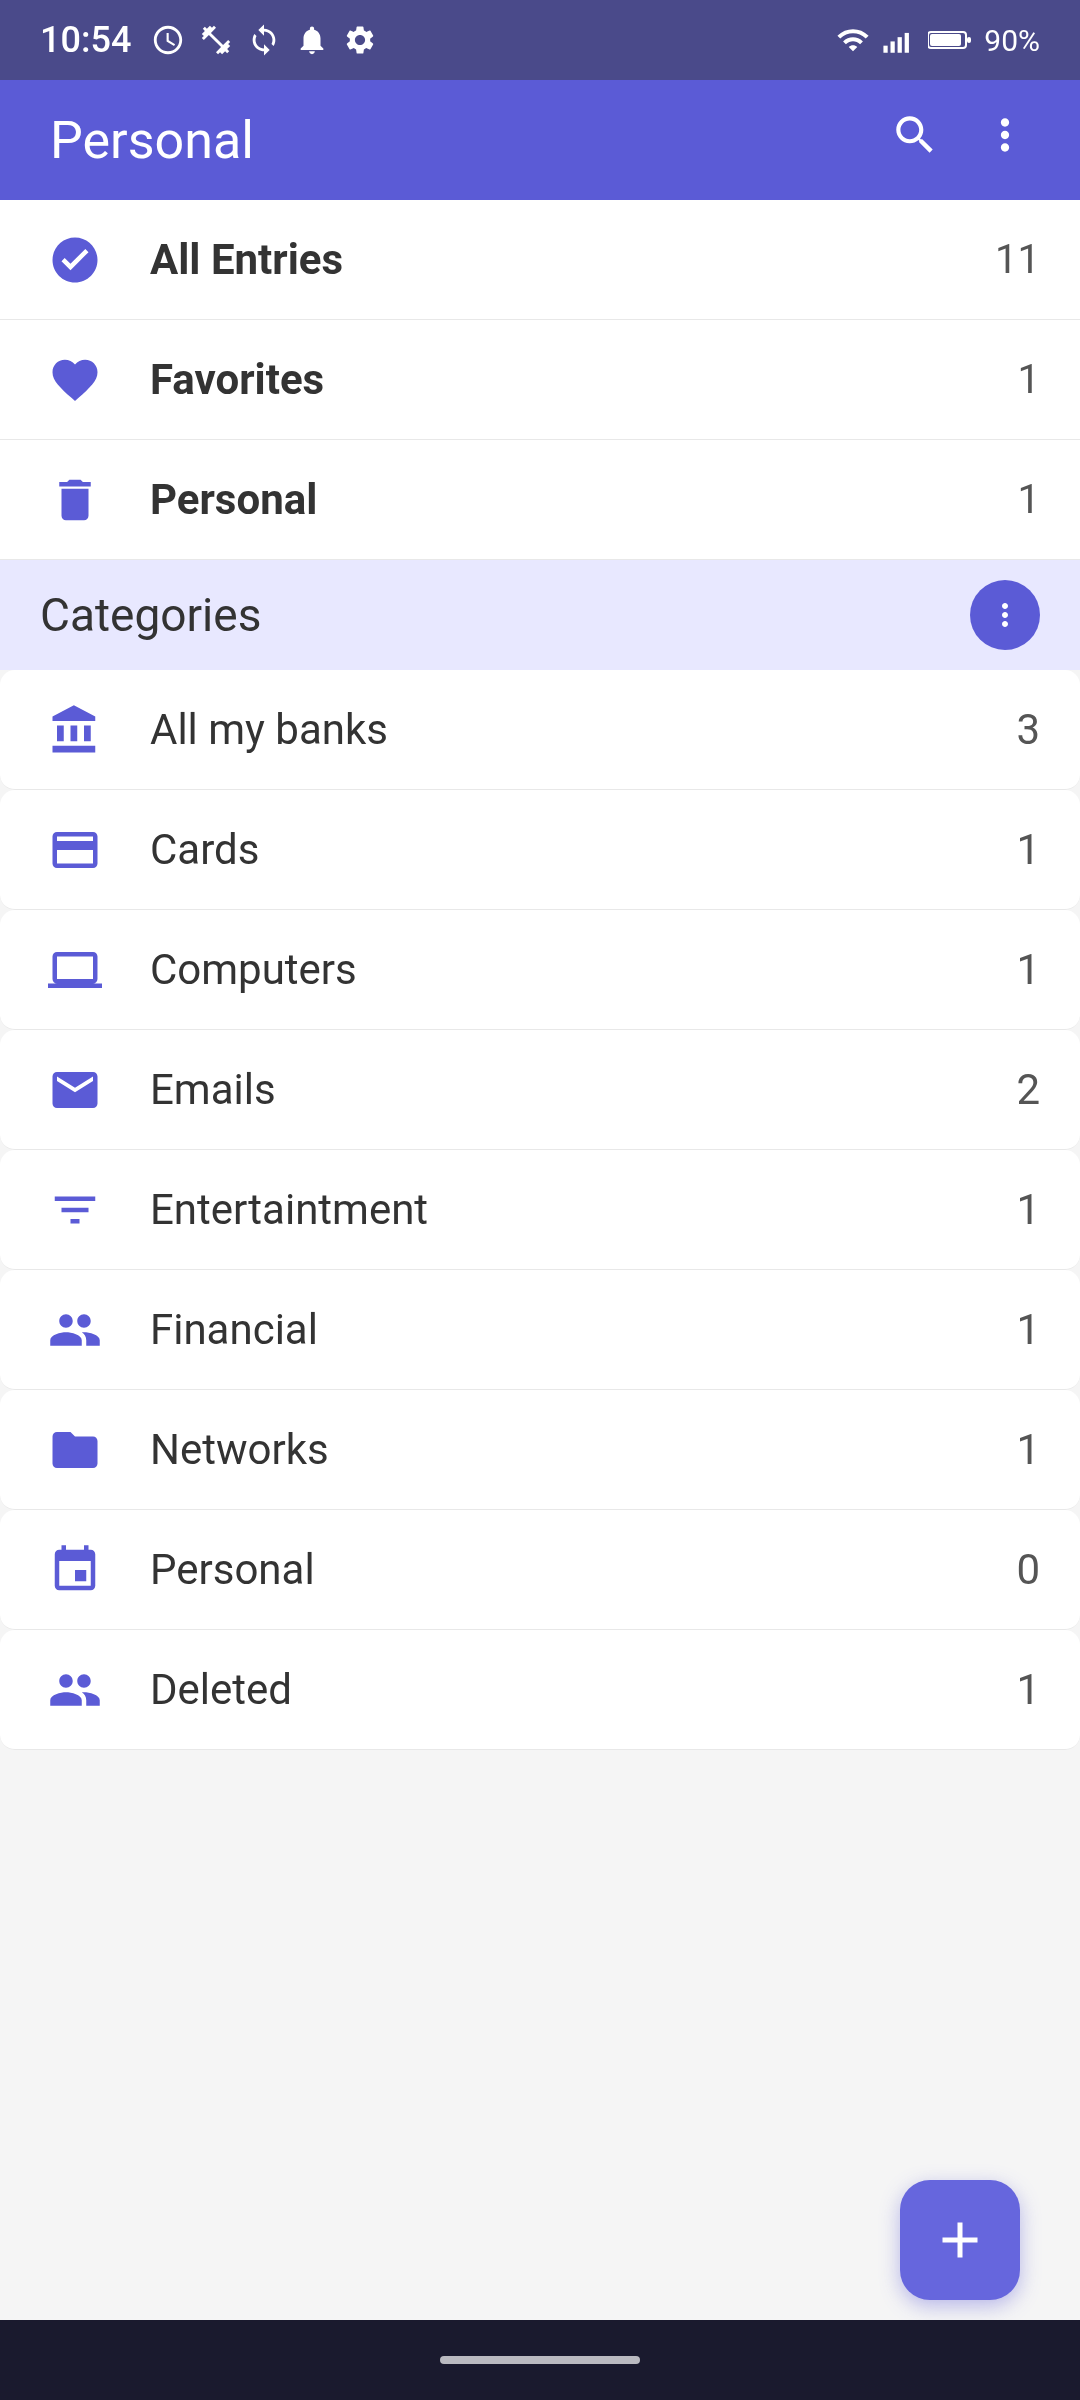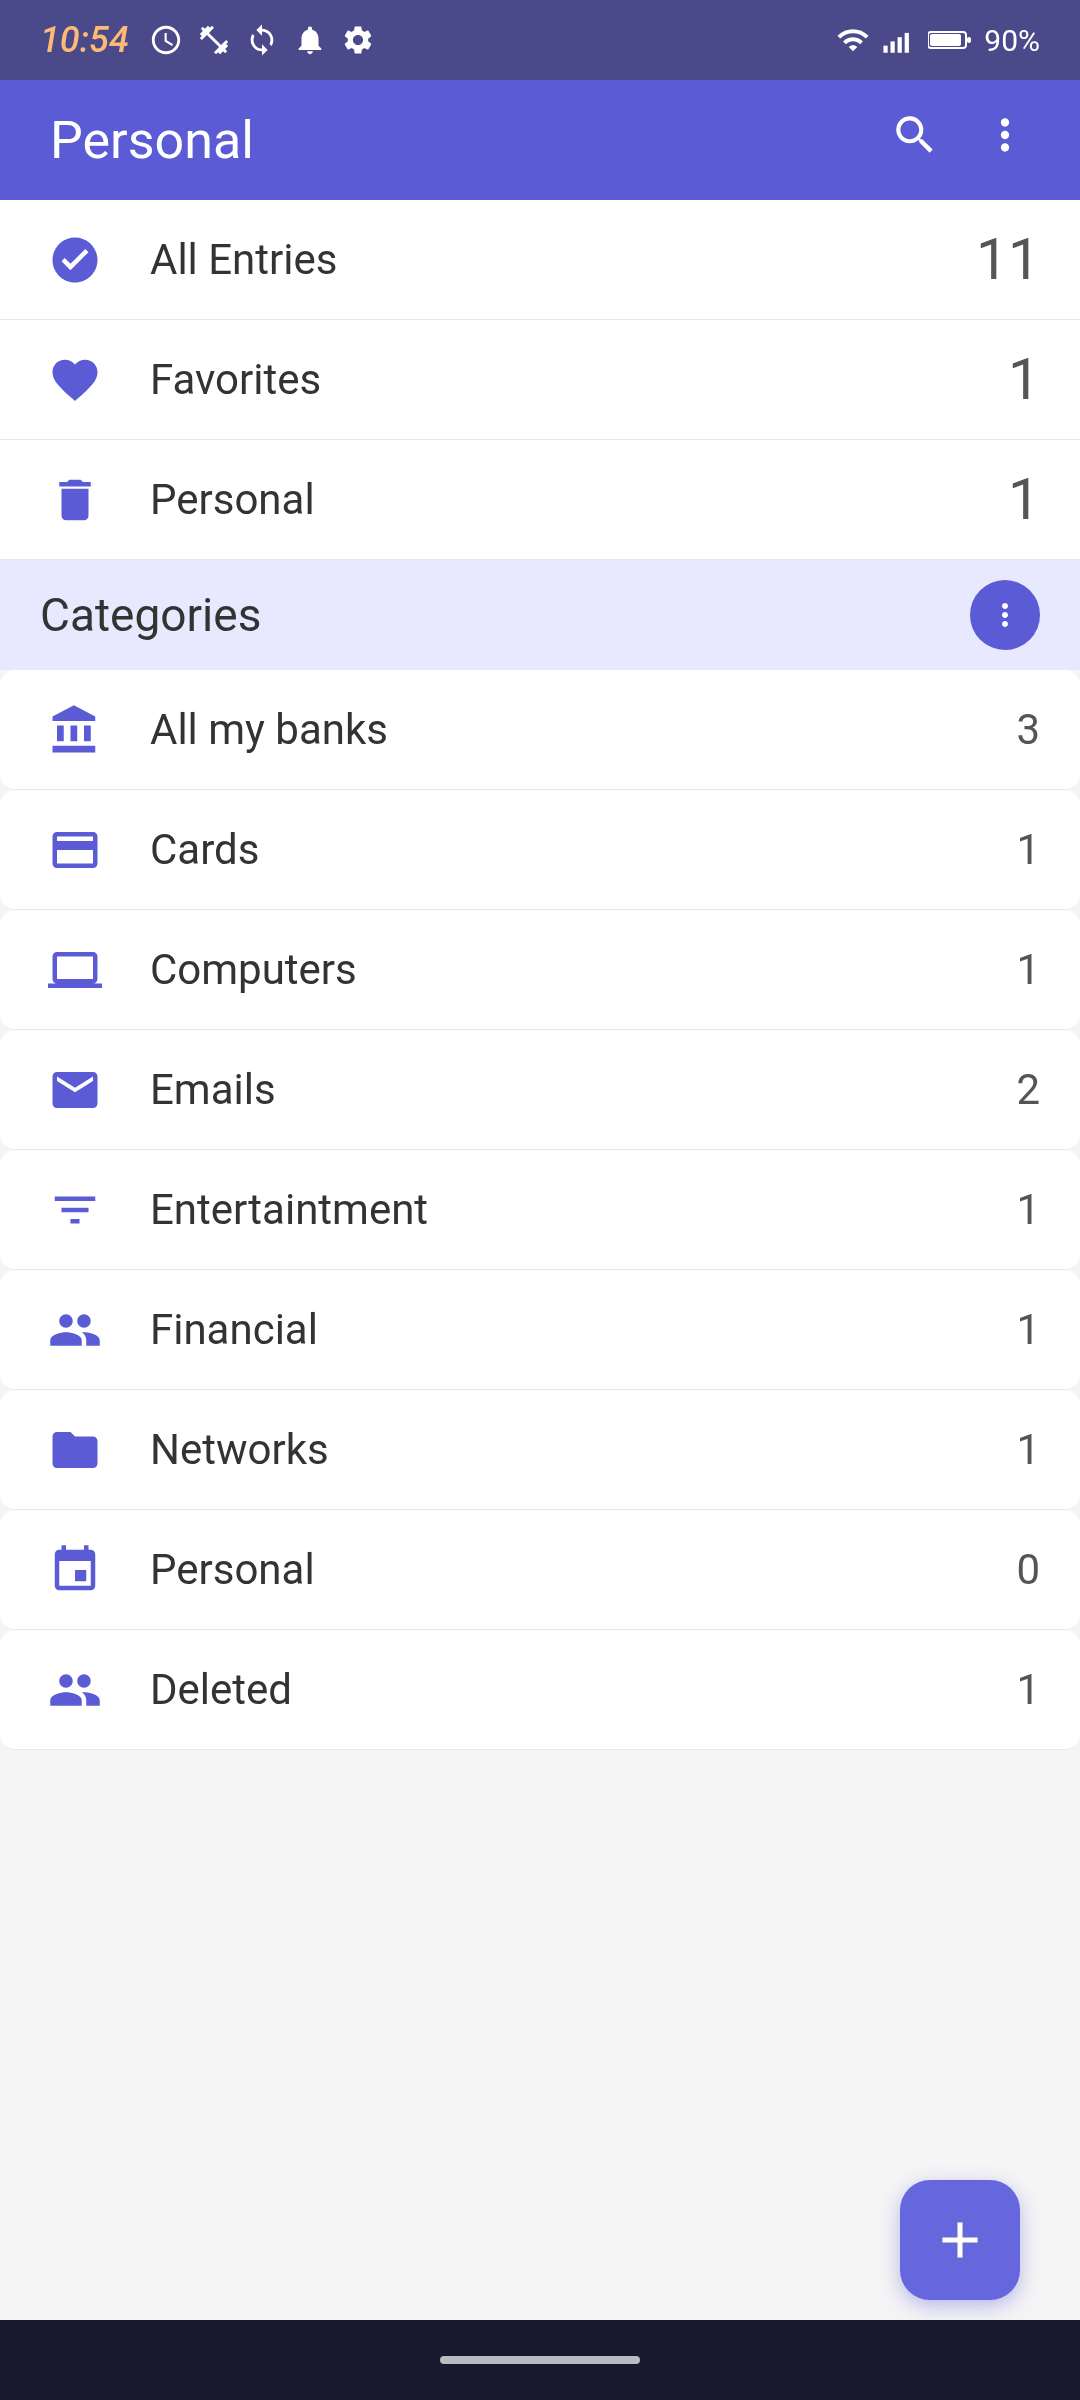--- a/index.html
+++ b/index.html
@@ -29,24 +29,23 @@
       padding: 0 40px;
     }
 
     .status-bar-left {
       display: flex;
       align-items: center;
       gap: 20px;
     }
 
     .status-time {
-      color: #fdba74;
+      color: #ffffff;
       font-size: 36px;
       font-weight: 500;
-      font-style: italic;
     }
 
     .status-icons {
       display: flex;
       align-items: center;
       gap: 14px;
     }
 
     .status-bar-right {
       display: flex;
@@ -108,26 +107,26 @@
     .menu-item-icon svg {
       width: 54px;
       height: 54px;
       fill: #5b5bd6;
     }
 
     .menu-item-label {
       flex: 1;
       color: #333;
       font-size: 42px;
-      font-weight: 400;
+      font-weight: 700;
     }
 
     .menu-item-count {
       color: #555;
-      font-size: 57px;
+      font-size: 40px;
       font-weight: 400;
     }
 
     
     .categories-header {
       width: 100%;
       height: 110px;
       background: #e8e8ff;
       display: flex;
       align-items: center;

